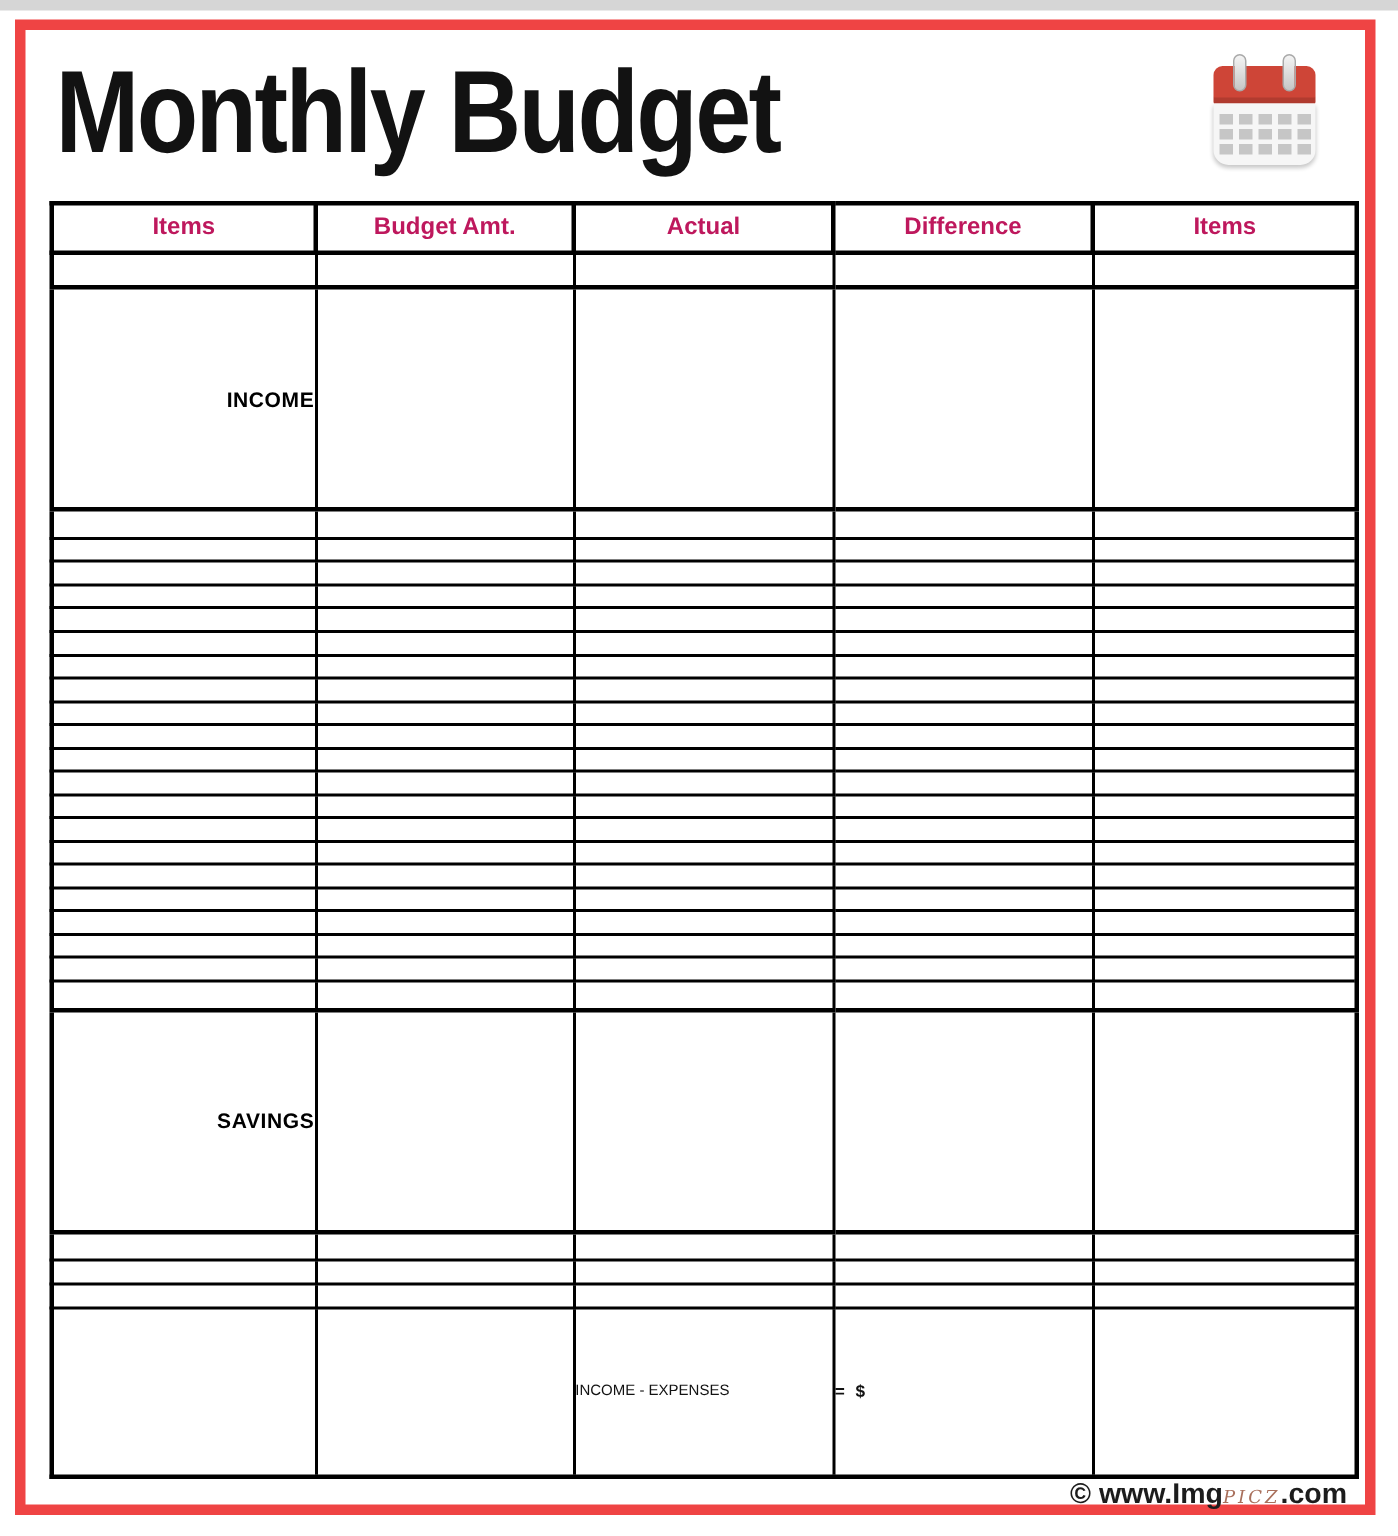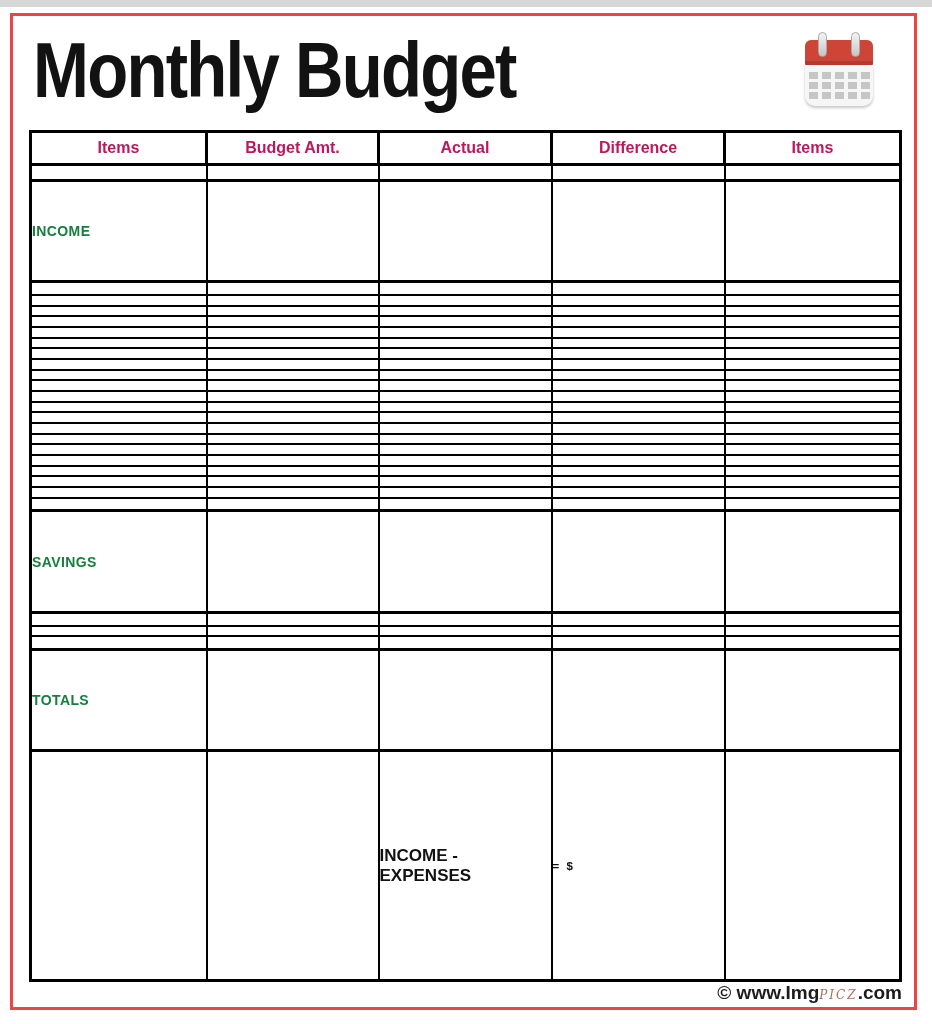--- a/index.html
+++ b/index.html
@@ -12,21 +12,21 @@
   }
   .top-strip {
     position: absolute; top: 0; left: 0;
     width: 932px; height: 7px;
     background: #d6d6d6;
   }
   .page {
     position: absolute;
     left: 10px; top: 13px;
     width: 907px; height: 997px;
-    border: 3px solid #ef4444;
+    border: 7px solid #ef4444;
     background: #fff;
     box-sizing: border-box;
   }
   .page-title {
     position: absolute;
     left: 20px; top: 14px;
     font-size: 78px;
     font-weight: bold;
     color: #121212;
     letter-spacing: -2px;
@@ -94,30 +94,30 @@
     font-weight: bold;
     color: #be185d;
     text-align: center;
     vertical-align: middle;
   }
   table.budget tr.section td {
     border-top-width: 3px;
     border-bottom-width: 3px;
   }
   td.label-cell {
-    text-align: left;
+    text-align: right;
     font-weight: bold;
     font-size: 14px;
     letter-spacing: 0.4px;
-    color: #15803d;
+    color: #000000;
     vertical-align: middle;
   }
   td.formula-actual {
-    font-size: 17px;
-    font-weight: bold;
+    font-size: 10px;
+    font-weight: normal;
     color: #121212;
     padding-left: 8px;
     vertical-align: middle;
   }
   td.formula-diff {
     font-size: 11.5px;
     font-weight: bold;
     color: #121212;
     padding-left: 15px;
     vertical-align: middle;
@@ -373,27 +373,20 @@
           <td></td>
           <td></td>
         </tr>
         <tr>
           <td></td>
           <td></td>
           <td></td>
           <td></td>
           <td></td>
         </tr>
-        <tr class="section">
-          <td class="label-cell">TOTALS</td>
-          <td></td>
-          <td></td>
-          <td></td>
-          <td></td>
-        </tr>
         <tr>
           <td></td>
           <td></td>
           <td class="formula-actual">INCOME - EXPENSES</td>
           <td class="formula-diff">= $</td>
           <td></td>
         </tr>
       </tbody>
   </table>
 

